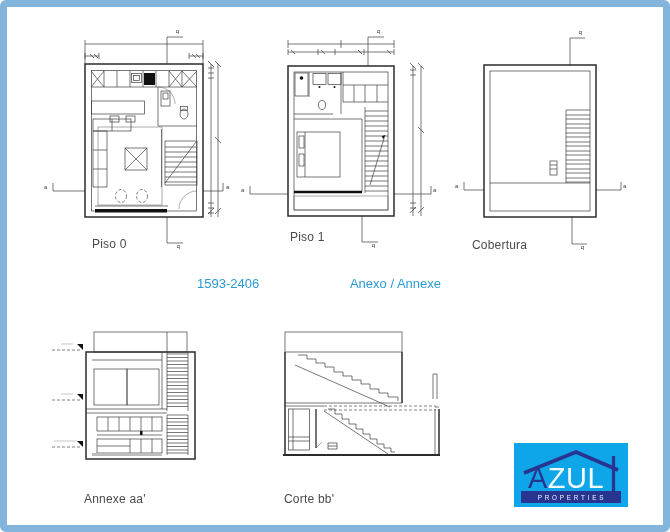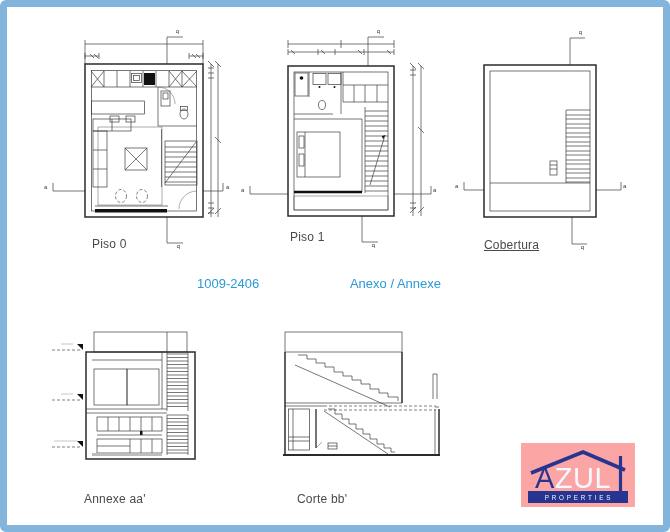--- a/index.html
+++ b/index.html
@@ -21,21 +21,21 @@
   .microtxt{stroke:#b9b9b9;stroke-width:.8;fill:none;}
   .draw-label{
     position:absolute;font-size:12px;color:#4a4a4a;letter-spacing:.2px;white-space:nowrap;
   }
   #title-block{
     position:absolute;left:190px;top:270px;width:244px;
     color:#2b9ad6;font-size:13px;line-height:14.5px;white-space:nowrap;
   }
   #title-line1{display:flex;justify-content:space-between;}
   
-  #logo{position:absolute;left:507px;top:436px;width:114px;height:64px;background:#fca5a5;margin-left:7px;}
+  #logo{position:absolute;left:507px;top:436px;width:114px;height:64px;background:#0ea5e9;}
   #logo svg{width:114px;height:64px;}
   .logo-navy{stroke:#283590;fill:none;}
   .logo-text{font-family:"Liberation Sans",sans-serif;font-size:29px;letter-spacing:.5px;}
   .logo-tag{font-family:"Liberation Sans",sans-serif;font-size:6.3px;letter-spacing:2.8px;fill:#f4f9fd;}
 </style>
 </head>
 <body>
 
 <div id="canvas">
 
@@ -215,25 +215,25 @@
     <path class="ln" d="M53,168H153"></path>
     <g class="ln">
       <path d="M129,95V168"></path>
       <path d="M129,95H153M129,100H153M129,104H153M129,109H153M129,113H153M129,118H153M129,122H153M129,127H153M129,131H153M129,136H153M129,140H153M129,145H153M129,149H153M129,154H153M129,158H153M129,163H153M129,167H153"></path>
     </g>
     <g class="ln">
       <rect x="113" y="146" width="7" height="14"></rect>
       <path d="M113,150H120M113,154H120"></path>
     </g>
   </svg>
-  <div class="draw-label" style="left:477px;top:231px;text-decoration:underline;">Cobertura</div>
+  <div class="draw-label" style="left:465px;top:231px;">Cobertura</div>
 
   <div id="title-block">
     <div id="title-line1">
-      <span>1009-2406</span>
+      <span>1593-2406</span>
       <span>Anexo / Annexe</span>
     </div>
   </div>
 
   <svg class="abs" style="left:30px;top:312px;" width="200" height="165" viewBox="0 0 200 165">
 
     <g>
       <path class="microtxt" d="M24,25H36"></path>
       <path class="dsh" d="M15,31H44"></path>
       <path class="blk" d="M46,31l-6,-6h6z"></path>
@@ -310,21 +310,21 @@
       <rect x="26.5" y="90" width="21" height="41"></rect>
       <path d="M26.5,118H47.5M26.5,122H47.5M31,90V131"></path>
     </g>
     <path d="M54,90V129" stroke="#2b2b2b" stroke-width="1.3" fill="none"></path>
     <path class="thn" d="M54,129L60,123"></path>
     <g class="ln">
       <rect x="66" y="124" width="9" height="6"></rect>
       <path d="M66,127H75"></path>
     </g>
   </svg>
-  <div class="draw-label" style="left:290px;top:485px;">Corte bb'</div>
+  <div class="draw-label" style="left:277px;top:485px;">Corte bb'</div>
 
   <div id="logo">
     <svg viewBox="0 0 114 64">
       <polyline class="logo-navy" points="10,30 62,9 104,27" stroke-width="3.6"></polyline>
       <line class="logo-navy" x1="99.5" y1="13" x2="99.5" y2="49" stroke-width="3.2"></line>
       <text class="logo-text" x="14" y="45"><tspan fill="#283590">A</tspan><tspan fill="#f4f9fd">ZUL</tspan></text>
       <rect x="7" y="48" width="100" height="12" fill="#283590"></rect>
       <text class="logo-tag" x="58" y="57" text-anchor="middle">PROPERTIES</text>
     </svg>
   </div>

